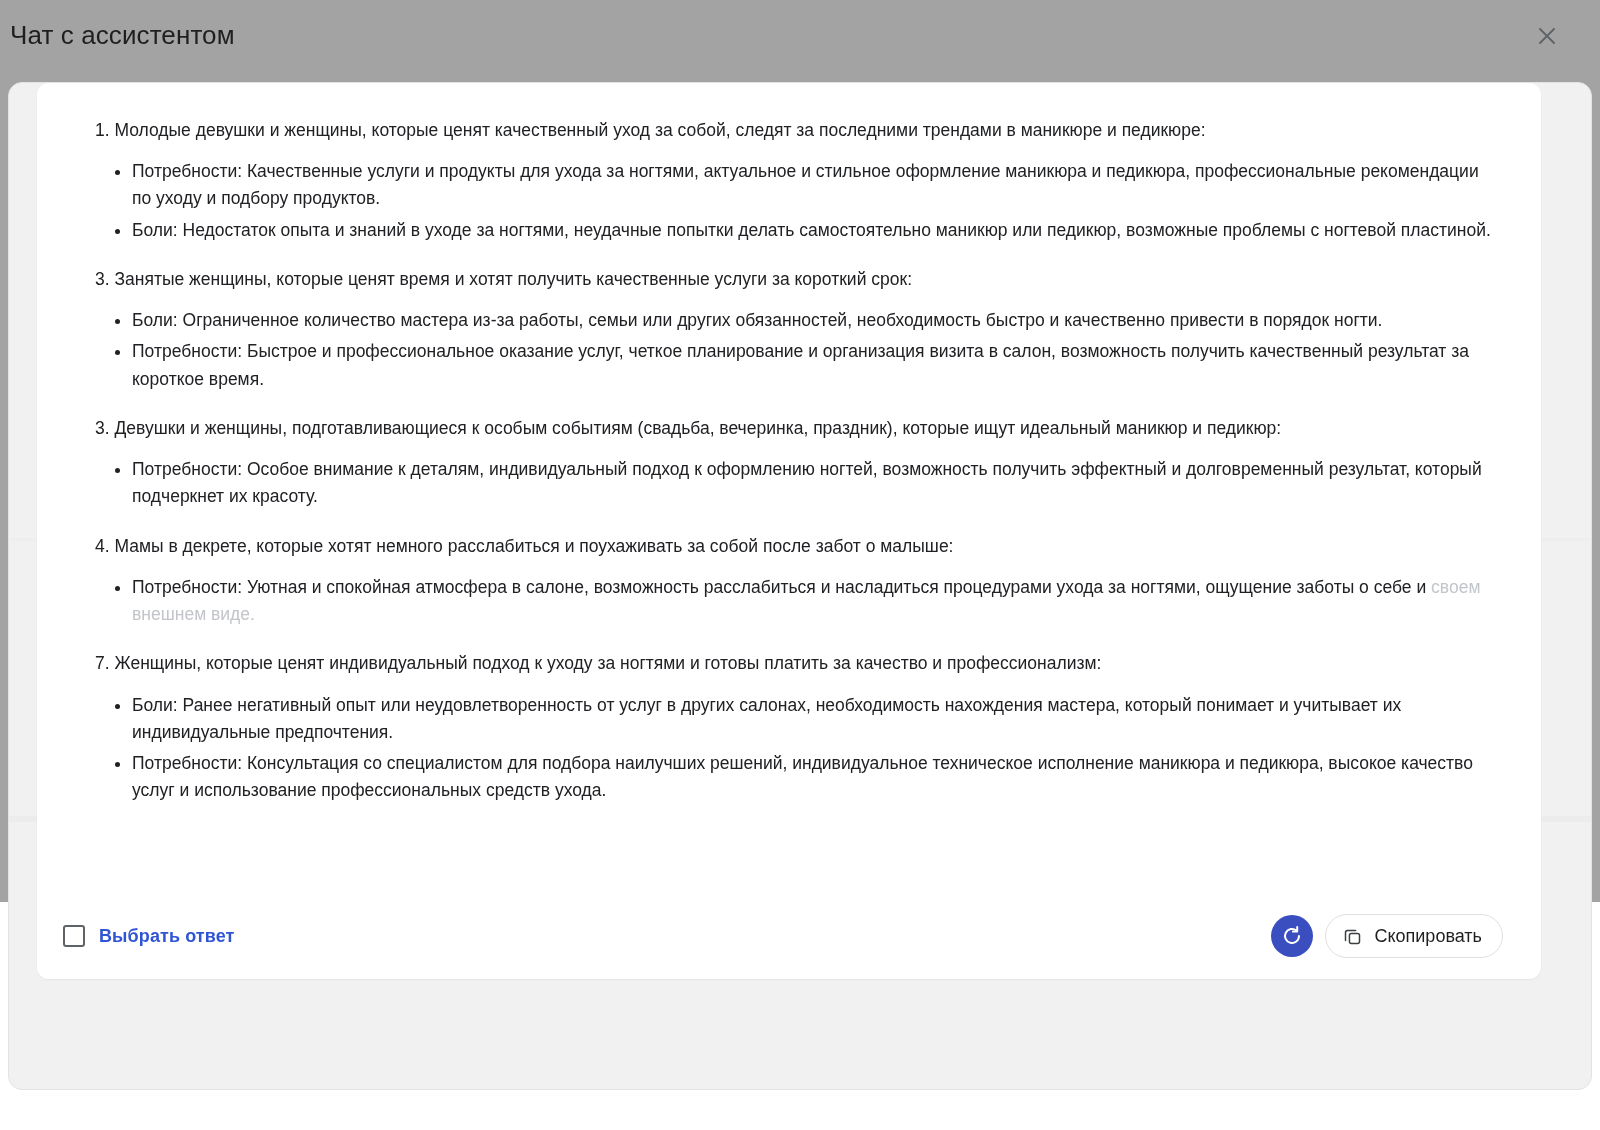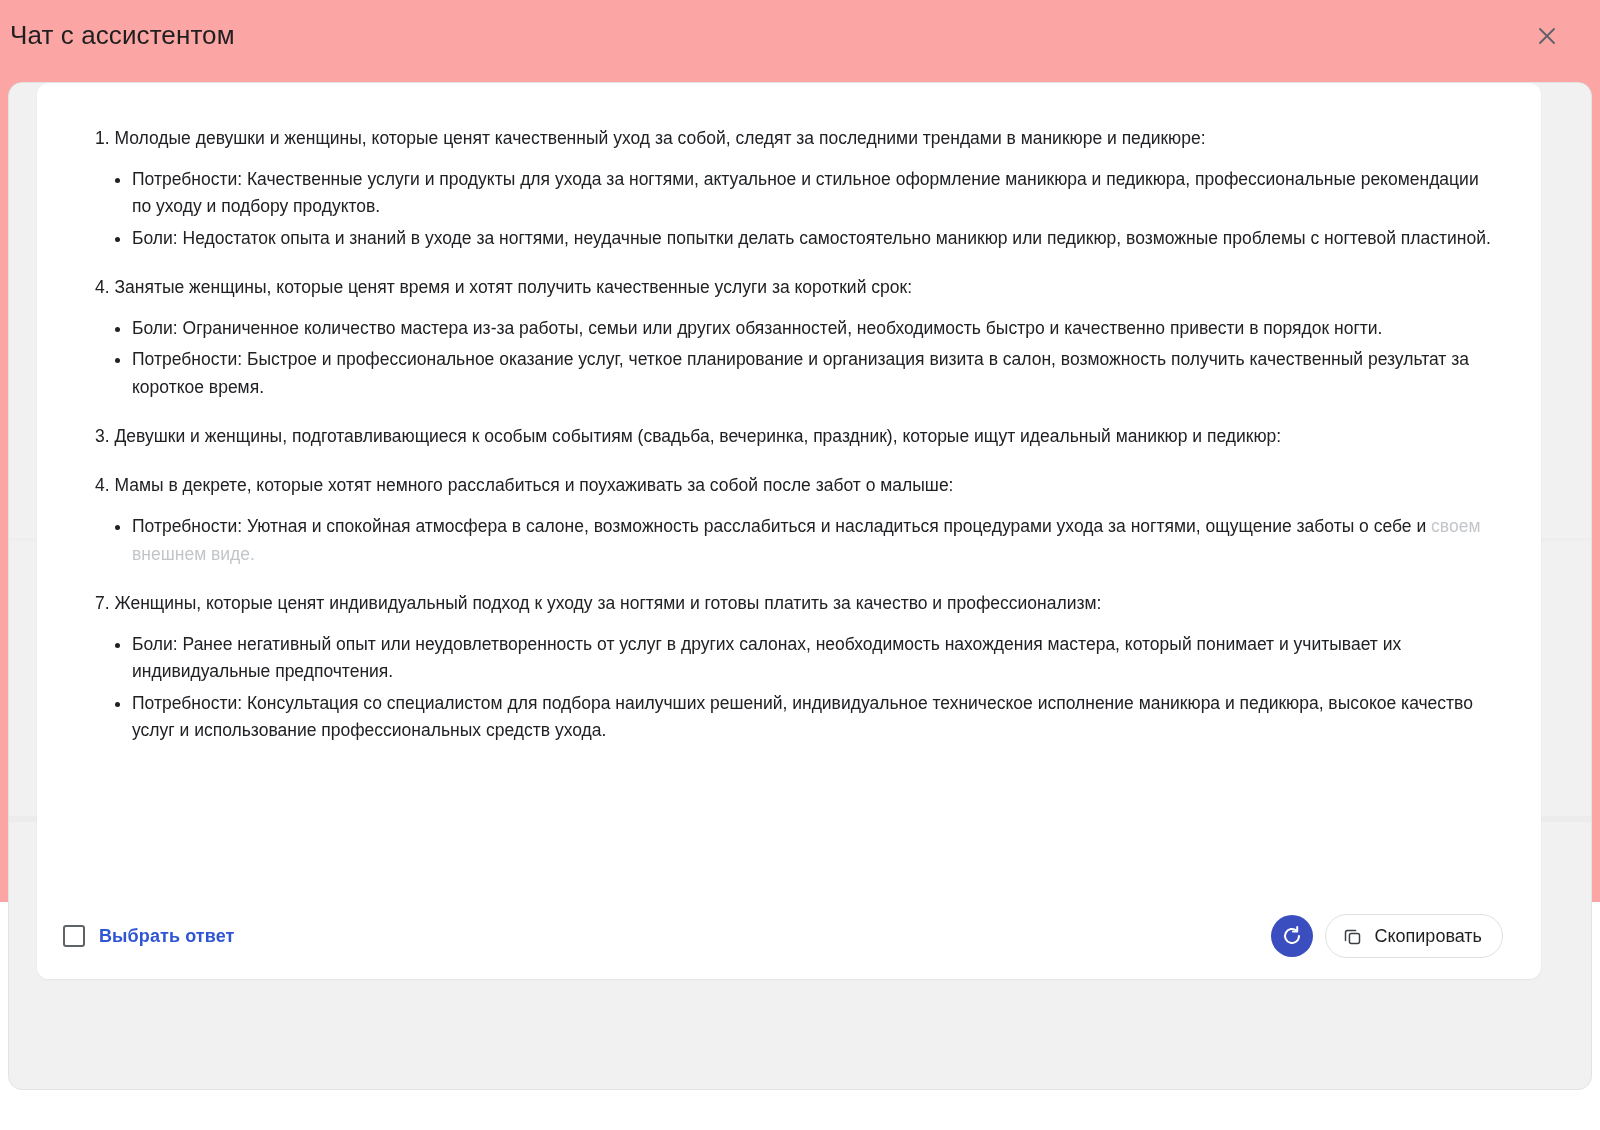--- a/index.html
+++ b/index.html
@@ -11,21 +11,21 @@
     height: 1130px;
     background: #ffffff;
     font-family: "Liberation Sans", "DejaVu Sans", sans-serif;
     overflow: hidden;
   }
 
   .page {
     position: relative;
     width: 1600px;
     height: 902px;
-    background: #fca5a5;
+    background: #a3a3a3;
   }
 
   
   .header {
     position: relative;
     height: 72px;
     display: flex;
     align-items: center;
     justify-content: space-between;
     padding: 0 28px 0 8px;
@@ -77,21 +77,21 @@
     overflow: hidden;
   }
 
   .msg-body {
     font-size: 17.5px;
     line-height: 1.55;
     color: #202124;
   }
 
   .para {
-    margin: 8px 0 14px 0;
+    margin: 0 0 14px 0;
     padding-left: 12px;
     font-size: 17.5px;
     line-height: 1.55;
     color: #202124;
   }
 
   ul.bullets {
     margin: 0 0 22px 0;
     padding-left: 32px;
     list-style: none;
@@ -216,28 +216,29 @@
 
     <div class="card">
       <div class="msg-body">
 
         <p class="para">1. Молодые девушки и женщины, которые ценят качественный уход за собой, следят за последними трендами в маникюре и педикюре:</p>
         <ul class="bullets">
           <li>Потребности: Качественные услуги и продукты для ухода за ногтями, актуальное и стильное оформление маникюра и педикюра, профессиональные рекомендации по уходу и подбору продуктов.</li>
           <li>Боли: Недостаток опыта и знаний в уходе за ногтями, неудачные попытки делать самостоятельно маникюр или педикюр, возможные проблемы с ногтевой пластиной.</li>
         </ul>
 
-        <p class="para">4. Занятые женщины, которые ценят время и хотят получить качественные услуги за короткий срок:</p>
+        <p class="para">3. Занятые женщины, которые ценят время и хотят получить качественные услуги за короткий срок:</p>
         <ul class="bullets">
           <li>Боли: Ограниченное количество мастера из-за работы, семьи или других обязанностей, необходимость быстро и качественно привести в порядок ногти.</li>
           <li>Потребности: Быстрое и профессиональное оказание услуг, четкое планирование и организация визита в салон, возможность получить качественный результат за короткое время.</li>
         </ul>
 
         <p class="para">3. Девушки и женщины, подготавливающиеся к особым событиям (свадьба, вечеринка, праздник), которые ищут идеальный маникюр и педикюр:</p>
         <ul class="bullets">
+          <li>Потребности: Особое внимание к деталям, индивидуальный подход к оформлению ногтей, возможность получить эффектный и долговременный результат, который подчеркнет их красоту.</li>
         </ul>
 
         <p class="para">4. Мамы в декрете, которые хотят немного расслабиться и поухаживать за собой после забот о малыше:</p>
         <ul class="bullets">
           <li class="faded-tail"><span>Потребности: Уютная и спокойная атмосфера в салоне, возможность расслабиться и насладиться процедурами ухода за ногтями, ощущение заботы о себе и </span><span class="tail">своем внешнем виде.</span></li>
         </ul>
 
         <p class="para">7. Женщины, которые ценят индивидуальный подход к уходу за ногтями и готовы платить за качество и профессионализм:</p>
         <ul class="bullets">
           <li>Боли: Ранее негативный опыт или неудовлетворенность от услуг в других салонах, необходимость нахождения мастера, который понимает и учитывает их индивидуальные предпочтения.</li>

